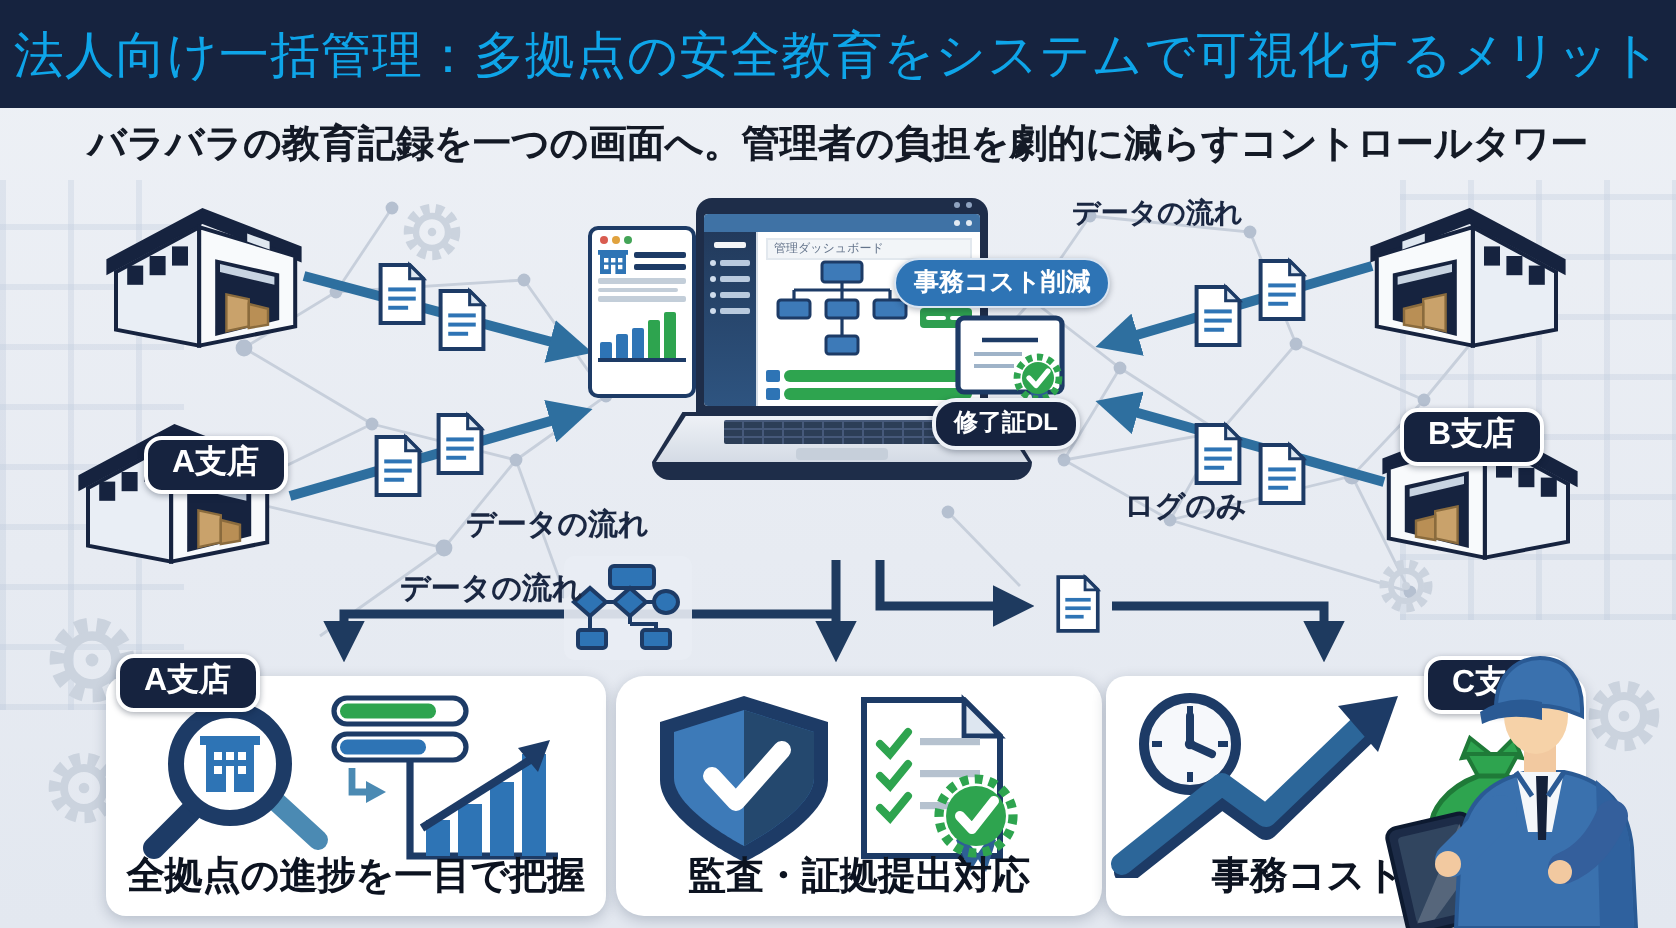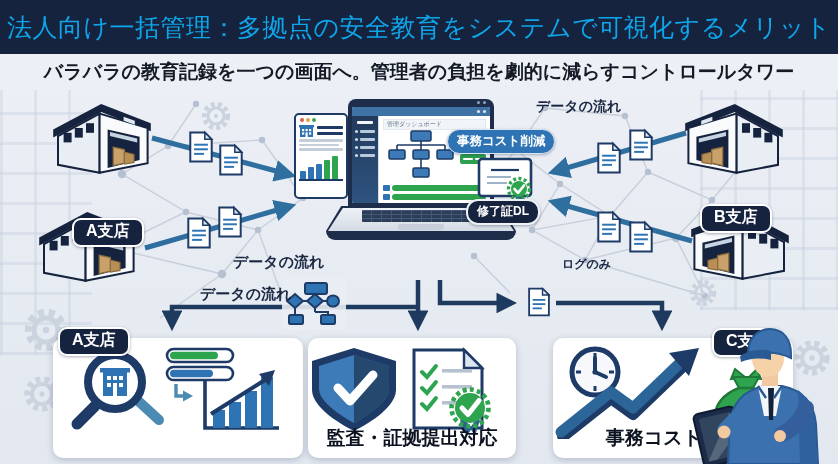--- a/index.html
+++ b/index.html
@@ -231,21 +231,21 @@
   </svg>
 
   <div class="site-pill" style="left:72px;top:170px;">A支店</div>
   <div class="site-pill" style="left:58px;top:279px;">A支店</div>
   <div class="site-pill" style="left:700px;top:156px;">B支店</div>
   <div class="site-pill" style="left:712px;top:280px;">C支店</div>
 
   <div class="flow-label" style="left:536px;top:98px;font-size:14px;">データの流れ</div>
   <div class="flow-label" style="left:233px;top:253px;font-size:15px;">データの流れ</div>
   <div class="flow-label" style="left:200px;top:285px;font-size:15px;">データの流れ</div>
-  <div class="flow-label" style="left:562px;top:256px;font-size:12px;">ログのみ</div>
+  <div class="flow-label" style="left:562px;top:244px;font-size:15px;">ログのみ</div>
 
   <div class="browser">
     <div class="b-dots">
       <i style="background:#d95c50"></i>
         <i style="background:#e0a23e"></i>
         <i style="background:#43a457"></i>
     </div>
     <div class="b-brand">
       <svg width="15" height="13" viewBox="0 0 15 13">
         <rect x="1" y="3" width="13" height="10" fill="#2e74b5"></rect>
@@ -393,23 +393,24 @@
       <g>
         <path d="M142,36 L142,84 L216,84" fill="none" stroke="#1d3b66" stroke-width="3.6"></path>
         <rect x="150" y="66" width="12" height="18" fill="#2e74b5"></rect>
         <rect x="166" y="58" width="12" height="26" fill="#2e74b5"></rect>
         <rect x="182" y="47" width="12" height="37" fill="#2e74b5"></rect>
         <rect x="198" y="33" width="12" height="51" fill="#2e74b5"></rect>
         <line x1="148" y1="70" x2="202" y2="36" stroke="#1d3b66" stroke-width="4"></line>
         <polygon points="212,26 196,30 206,42" fill="#1d3b66"></polygon>
       </g>
     </svg>
+    <div class="card-label">全拠点の進捗を一目で把握</div>
   </section>
 
-  <section class="card" style="left:308px;width:208px;">
+  <section class="card" style="left:308px;width:243px;border-radius:14px;">
     <svg width="220" height="92" viewBox="0 0 220 92">
       <path d="M52,4 L94,17 V46 C94,67 52,87 52,87 C52,87 10,67 10,46 V17 Z" fill="#1d3b66"></path>
       <path d="M52,11 L87,22 V45 C87,61 52,79 52,79 C52,79 17,61 17,45 V22 Z" fill="#3d7ab8"></path>
       <path d="M52,11 L87,22 V45 C87,61 52,79 52,79 V11 Z" fill="#24486e"></path>
       <polyline points="36,44 48,57 71,31" fill="none" stroke="#ffffff" stroke-width="9" stroke-linecap="round" stroke-linejoin="round"></polyline>
       <g>
         <path d="M112,6 H162 L180,24 V84 H112 Z" fill="#ffffff" stroke="#1d3b66" stroke-width="3"></path>
         <path d="M162,6 V24 H180 Z" fill="#dde6f0" stroke="#1d3b66" stroke-width="2.4"></path>
         <polyline points="120,28 125,33 134,22" fill="none" stroke="#2ea44f" stroke-width="4" stroke-linecap="round"></polyline>
         <rect x="140" y="25" width="30" height="3.6" fill="#b6c2cf"></rect>

